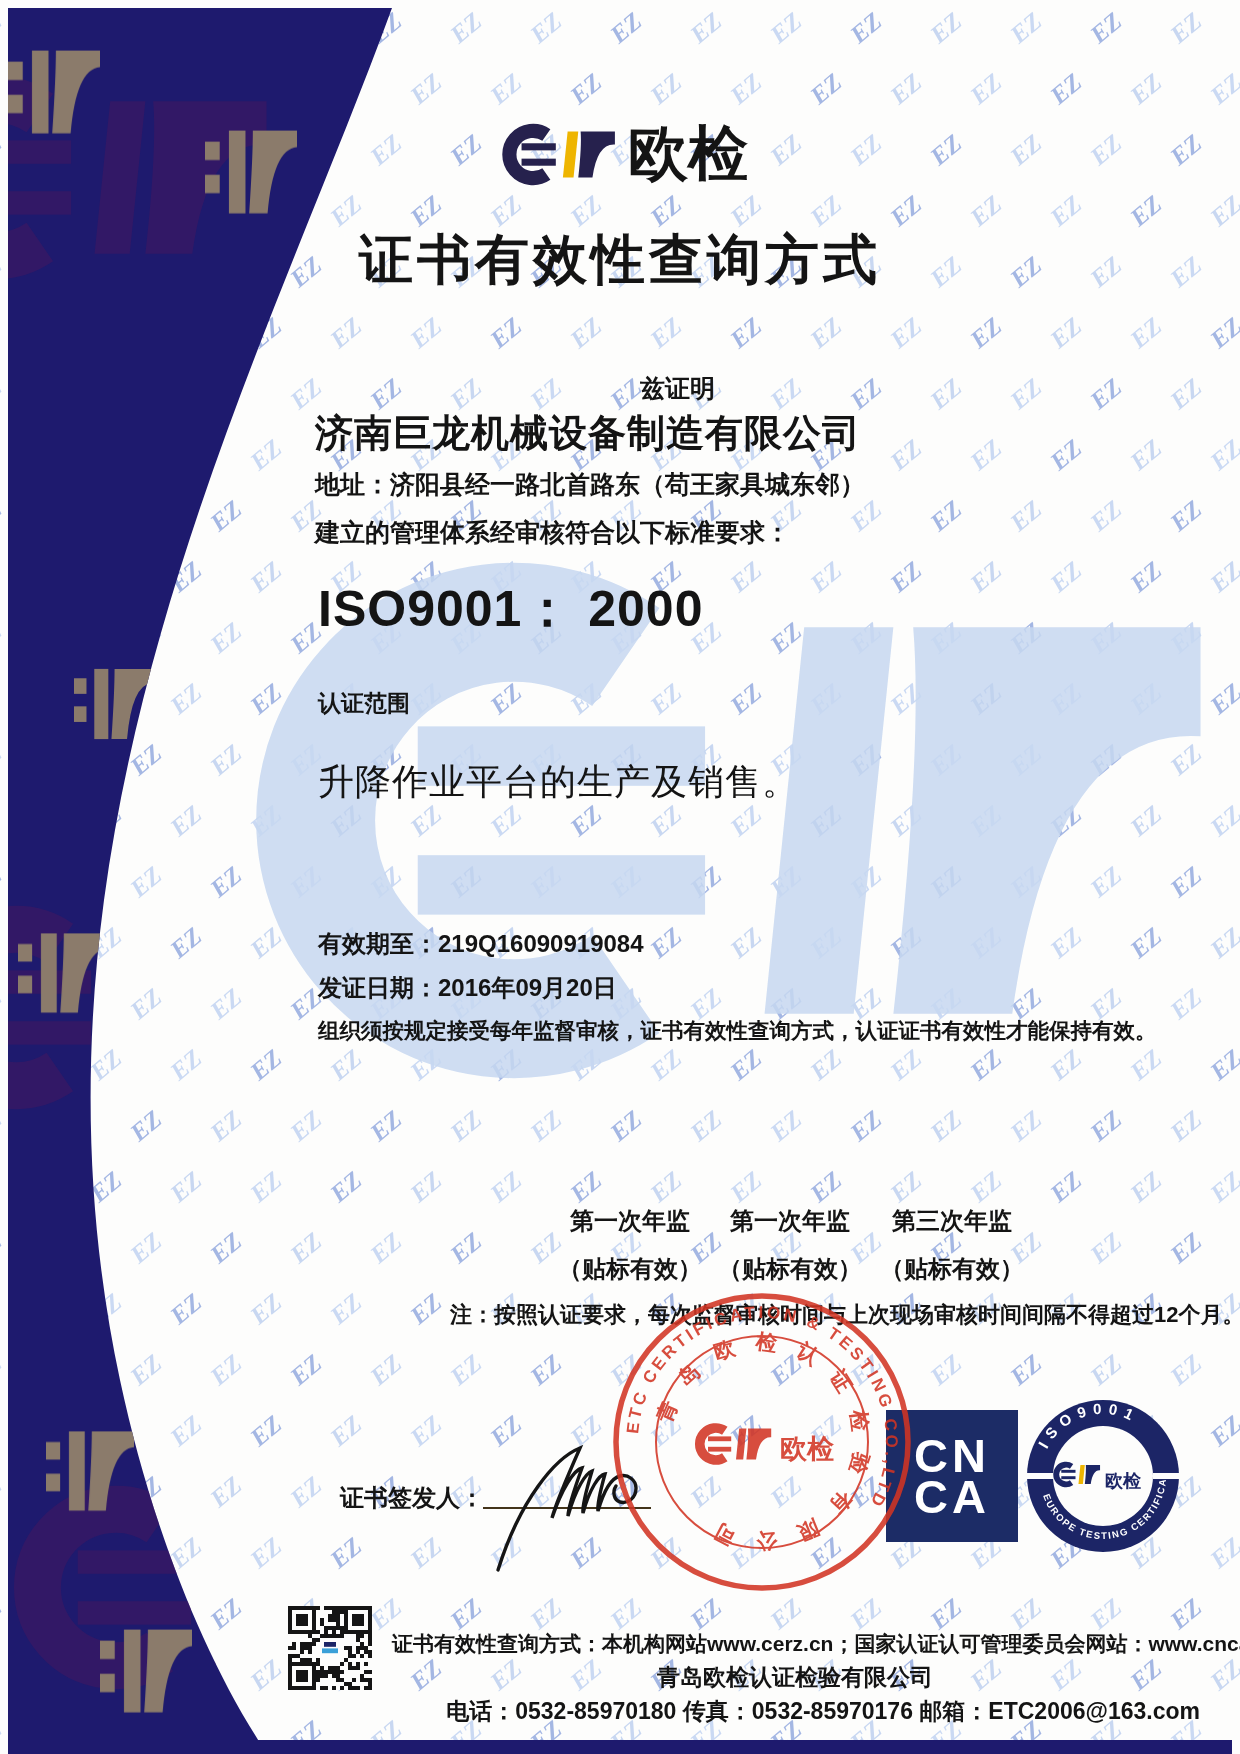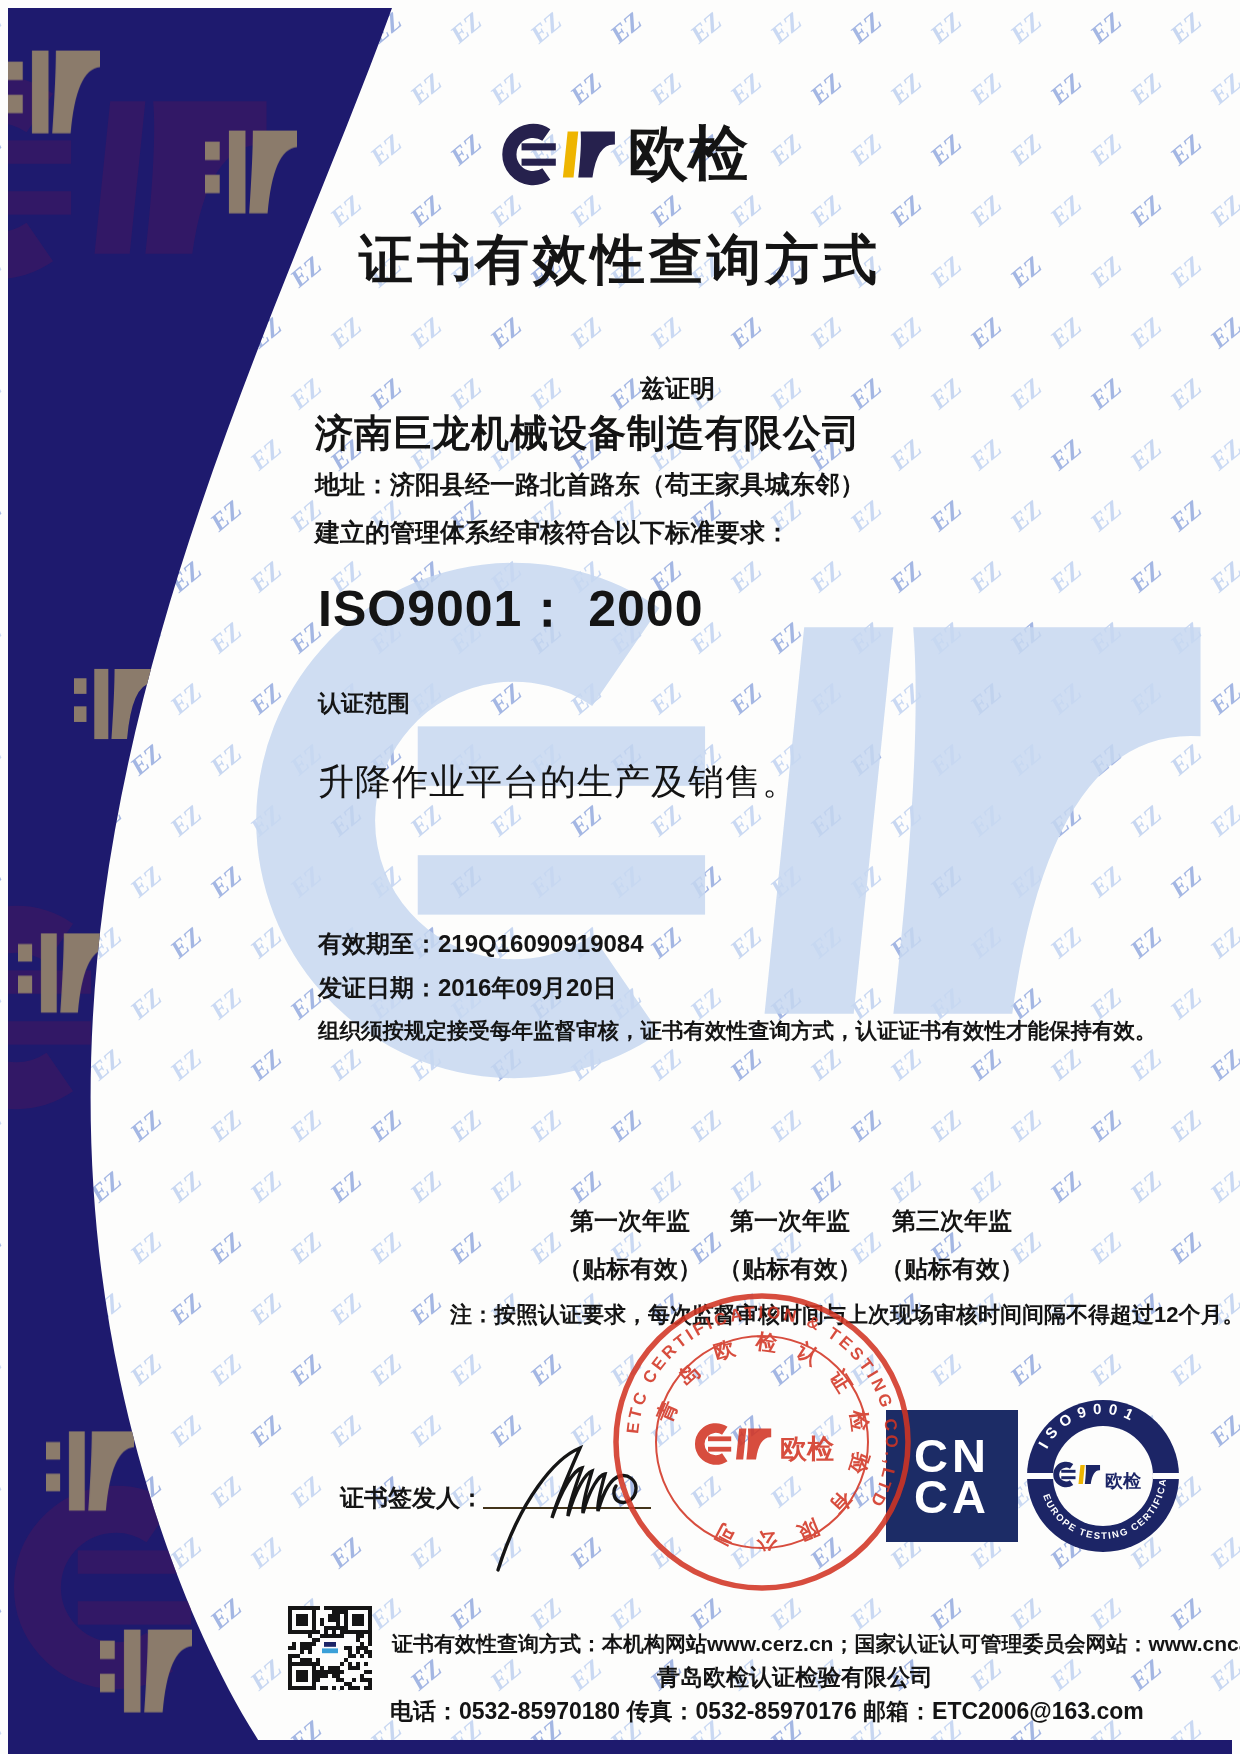--- a/index.html
+++ b/index.html
@@ -36,21 +36,21 @@
   #signer-label{font-size:24px;font-weight:bold;}
   #sig-line{position:absolute;height:2px;background:#43341a;}
   #stamp{z-index:5;opacity:.88;}
   #cnca-box{background:#1c2c66;color:#fff;display:flex;flex-direction:column;
     align-items:center;justify-content:center;z-index:4;}
   #cnca-box div{font-size:47px;font-weight:bold;letter-spacing:4px;line-height:.88;
     font-family:"Liberation Sans",sans-serif;}
   #cnca-code{font-size:23px;font-weight:bold;text-align:center;color:#1a1a1a;}
   .footer-line{font-size:21px;font-weight:bold;white-space:nowrap;}
   #footer-company{font-size:23px;font-weight:bold;text-align:center;}
-  #footer-contact{font-size:23px;font-weight:bold;text-align:left;white-space:nowrap;}
+  #footer-contact{font-size:23px;font-weight:bold;text-align:right;white-space:nowrap;}
   #header-row{display:flex;align-items:center;justify-content:center;gap:6px;}
   #header-logo-text{font-size:60px;font-weight:bold;line-height:1;}
 </style>
 </head>
 <body>
 
 <div id="page">
 
   <svg width="0" height="0" style="position:absolute" aria-hidden="true">
     <defs>

